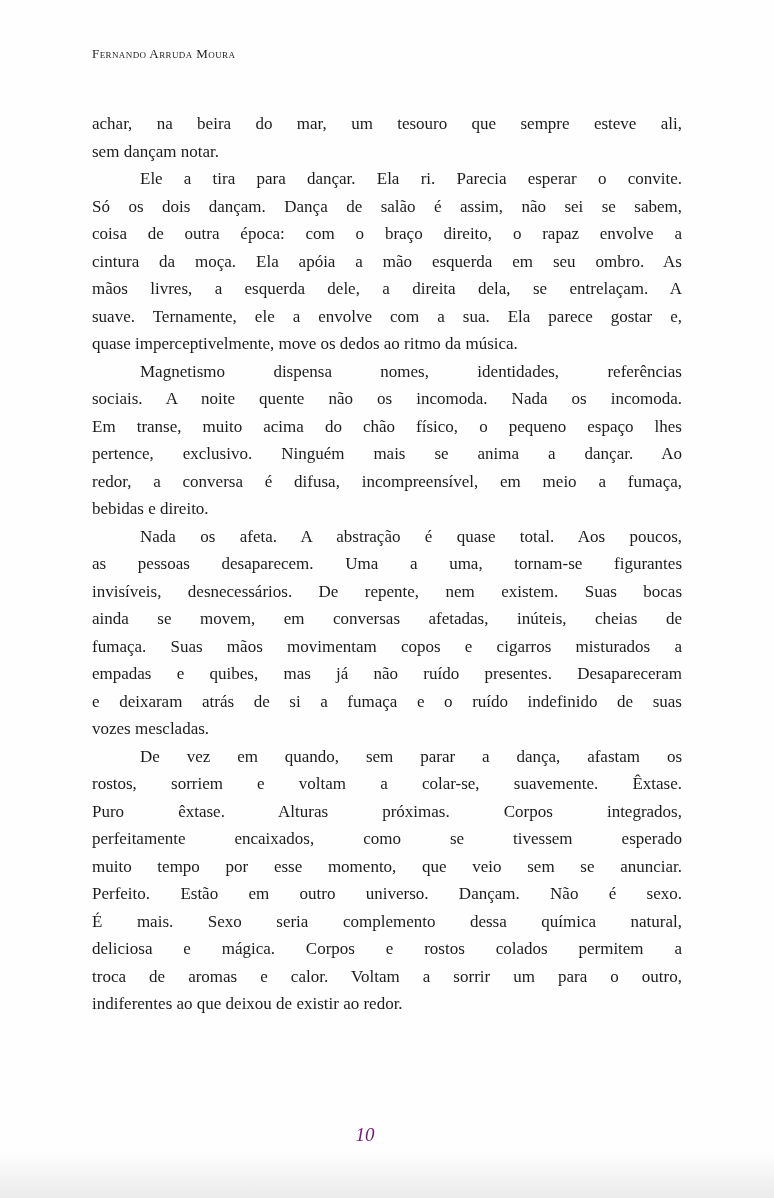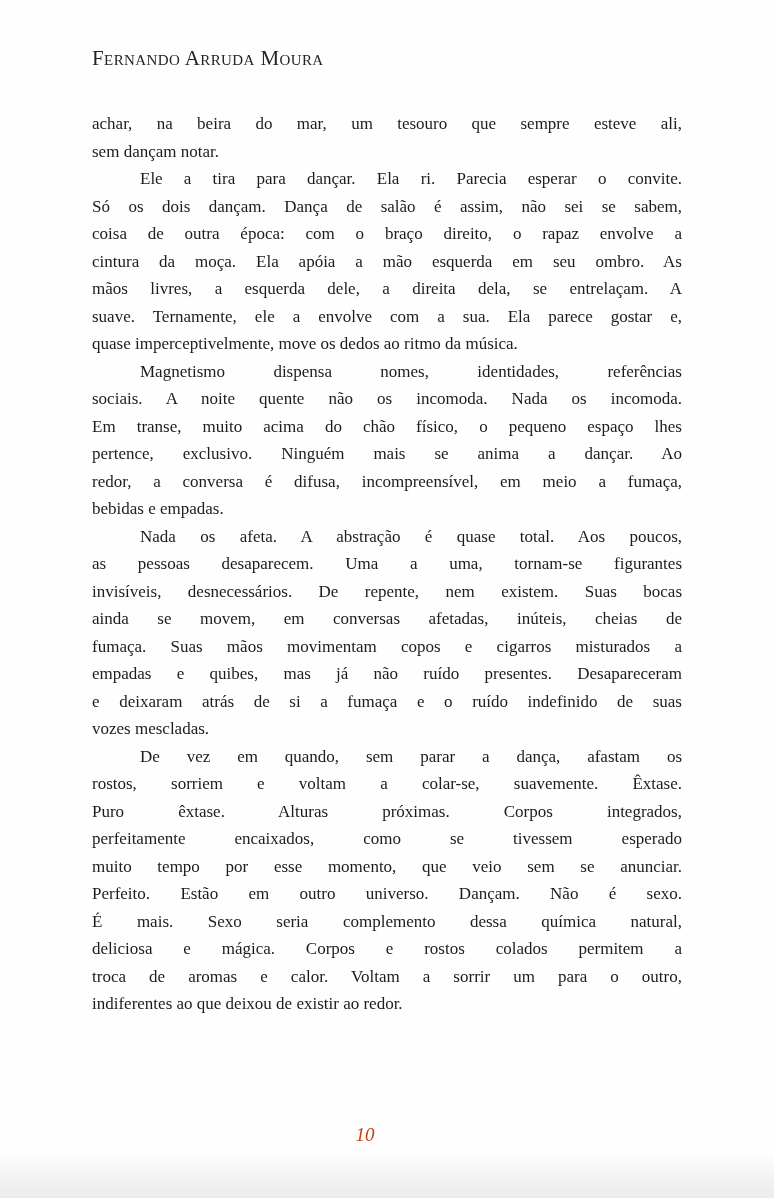--- a/index.html
+++ b/index.html
@@ -14,21 +14,21 @@
     background: #fefefe;
     overflow: hidden;
     font-family: "Liberation Serif", "DejaVu Serif", serif;
     color: #1c1c1c;
   }
   .running-header {
     position: absolute;
     left: 92px;
     top: 46px;
     font-variant: small-caps;
-    font-size: 21px;
+    font-size: 13px;
     letter-spacing: 0.4px;
     color: #242424;
   }
   .text-block {
     position: absolute;
     left: 92px;
     top: 110px;
     width: 590px;
   }
   .paragraph {
@@ -53,21 +53,21 @@
     text-align-last: left;
   }
   .page-number {
     position: absolute;
     left: 92px;
     top: 1124px;
     width: 546px;
     text-align: center;
     font-style: italic;
     font-size: 19px;
-    color: #c2410c;
+    color: #701a75;
   }
   .bottom-shade {
     position: absolute;
     left: 0;
     bottom: 0;
     width: 100%;
     height: 46px;
     background: linear-gradient(180deg, rgba(236,236,236,0) 0%, rgba(234,234,234,0.55) 55%, #ebebeb 100%);
     pointer-events: none;
   }
@@ -95,21 +95,21 @@
       <span class="line">suave. Ternamente, ele a envolve com a sua. Ela parece gostar e,</span>
       <span class="line para-end">quase imperceptivelmente, move os dedos ao ritmo da música.</span>
     </div>
 
     <div class="paragraph">
       <span class="line indent">Magnetismo dispensa nomes, identidades, referências</span>
       <span class="line">sociais. A noite quente não os incomoda. Nada os incomoda.</span>
       <span class="line">Em transe, muito acima do chão físico, o pequeno espaço lhes</span>
       <span class="line">pertence, exclusivo. Ninguém mais se anima a dançar. Ao</span>
       <span class="line">redor, a conversa é difusa, incompreensível, em meio a fumaça,</span>
-      <span class="line para-end">bebidas e empadas.</span>
+      <span class="line para-end">bebidas e direito.</span>
     </div>
 
     <div class="paragraph">
       <span class="line indent">Nada os afeta. A abstração é quase total. Aos poucos,</span>
       <span class="line">as pessoas desaparecem. Uma a uma, tornam-se figurantes</span>
       <span class="line">invisíveis, desnecessários. De repente, nem existem. Suas bocas</span>
       <span class="line">ainda se movem, em conversas afetadas, inúteis, cheias de</span>
       <span class="line">fumaça. Suas mãos movimentam copos e cigarros misturados a</span>
       <span class="line">empadas e quibes, mas já não ruído presentes. Desapareceram</span>
       <span class="line">e deixaram atrás de si a fumaça e o ruído indefinido de suas</span>

